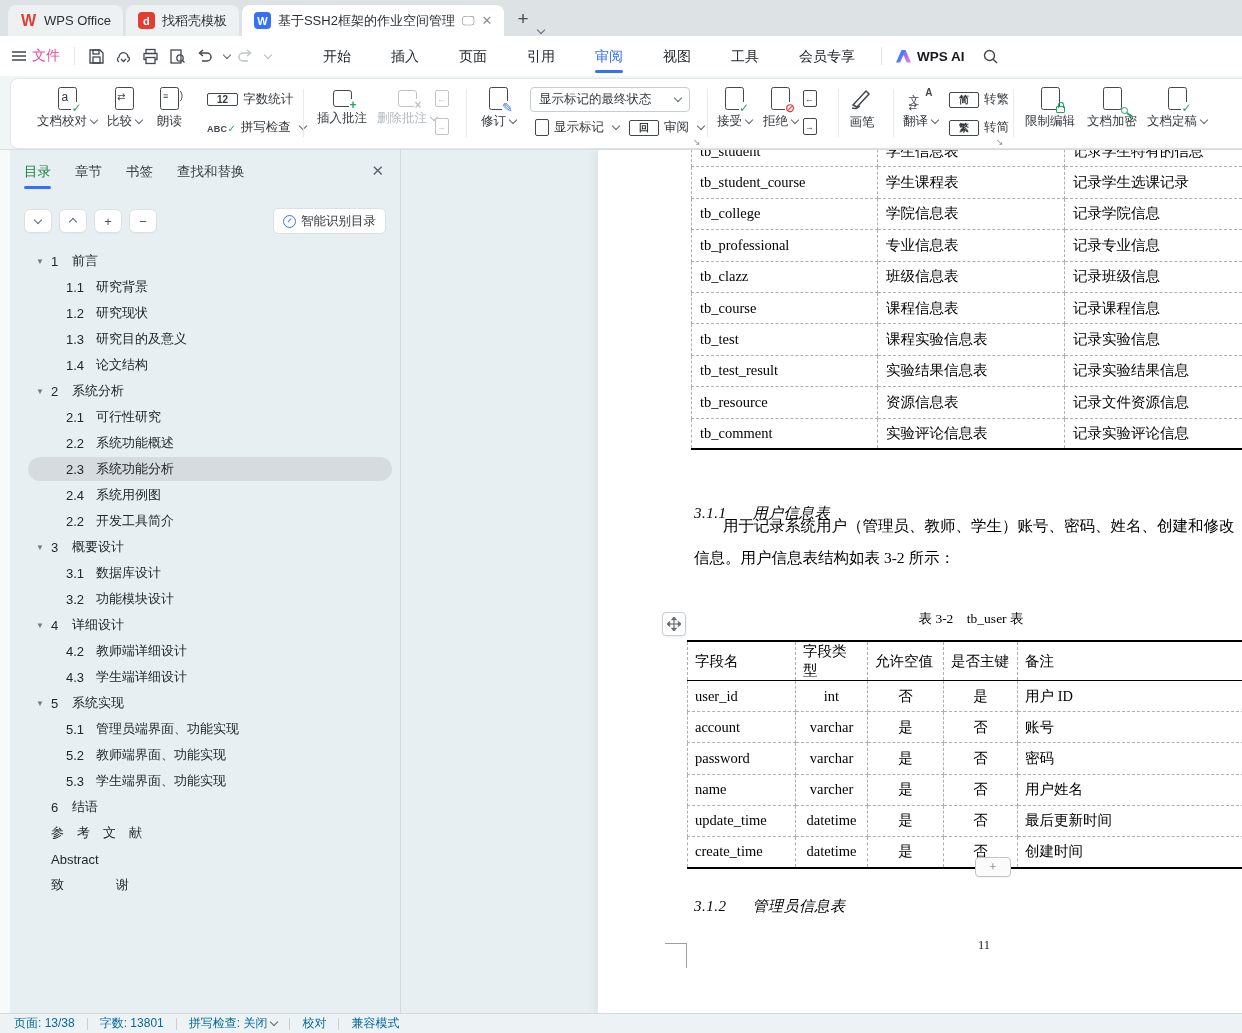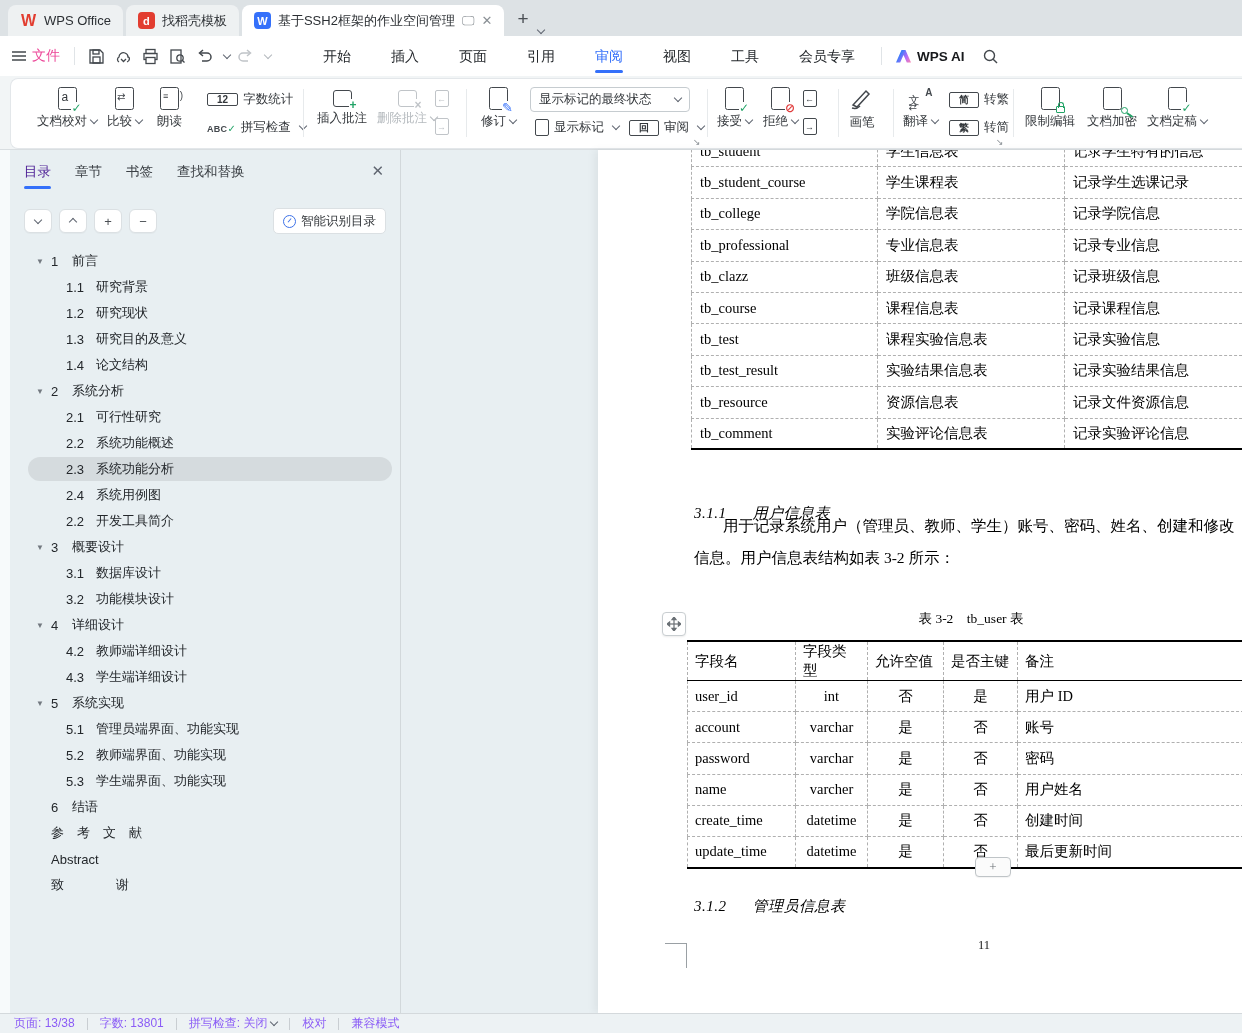--- a/index.html
+++ b/index.html
@@ -58,21 +58,21 @@
   .lockb { position:absolute; right:-6px; bottom:-4px; width:9px; height:7px; border:1.4px solid #21a366; border-radius:1px; background:#fff; }
   .lockb:before { content:""; position:absolute; top:-5px; left:1px; width:4px; height:5px; border:1.4px solid #21a366; border-bottom:none; border-radius:3px 3px 0 0; }
   .keyb { position:absolute; right:-7px; bottom:-5px; width:7px; height:7px; border:1.5px solid #21a366; border-radius:50%; background:#fff; }
   .keyb:after { content:""; position:absolute; left:5px; top:4px; width:7px; height:1.5px; background:#21a366; transform:rotate(35deg); transform-origin:left; }
 
   
   #leftstrip { position:absolute; left:0; top:150px; width:10px; height:863px; background:#f7fafb; }
   #sidebar { position:absolute; left:10px; top:150px; width:391px; height:863px; background:#e8eff2; border-right:1px solid #d2d8db; }
   .sb-tabs { display:flex; align-items:center; height:44px; padding:0 14px; font-size:13.5px; color:#3c4146; position:relative; }
   .sb-tab { margin-right:24px; position:relative; padding:4px 0; }
-  .sb-tab.active { color:#4c1d95; }
+  .sb-tab.active { color:#15803d; }
   .sb-tab.active:after { content:""; position:absolute; left:0; bottom:-4px; width:100%; height:3px; border-radius:2px; background:#3470fa; }
   .sb-close { position:absolute; right:16px; top:12px; color:#5f6570; font-size:15px; }
   .sb-controls { display:flex; align-items:center; padding:14px 14px 0 14px; gap:7px; }
   .sq-btn { width:28px; height:24px; background:#fff; border:1px solid #dbe0e3; border-radius:6px; display:flex; align-items:center; justify-content:center; font-size:13px; color:#4a4f54; box-shadow:0 1px 1px rgba(0,0,0,.03); }
   .smart-btn { margin-left:auto; height:26px; background:#fff; border:1px solid #dbe0e3; border-radius:5px; display:flex; align-items:center; gap:5px; padding:0 9px; font-size:12.5px; color:#33373b; }
   .clockic { width:13px; height:13px; border:1.4px solid #3d72e8; border-radius:50%; position:relative; }
   .clockic:after { content:""; position:absolute; left:5px; top:2px; width:1.4px; height:5px; background:#3d72e8; transform:rotate(40deg); }
   #toc-tree { margin-top:14px; }
   .toc-row { height:26px; display:flex; align-items:center; font-size:13px; color:#23272b; position:relative; }
   .toc-row .tcaret { color:#737980; font-size:8px; position:absolute; left:26px; }
@@ -101,21 +101,21 @@
   #table2 { position:absolute; left:89px; top:490px; width:556px; border-top:2px solid #000; }
   #table2 th, #table2 td { border:1px dashed #b0b0b0; height:31.2px; font-size:14.5px; padding:0 7px; font-weight:normal; text-align:left; vertical-align:middle; }
   #table2 thead th { border-bottom:1.6px solid #000; }
   #table2 tr:last-child td { border-bottom:2px solid #000; }
   #table2 td.c, #table2 th.c { text-align:center; }
   #addrow { position:absolute; left:377px; top:707px; width:36px; height:20px; background:#fbfbfb; border:1px solid #bfc4c7; border-radius:4px; color:#6a7075; font-size:13px; display:flex; align-items:center; justify-content:center; box-shadow:0 1px 1px rgba(0,0,0,.05); }
   #pagenum { position:absolute; left:380px; top:788px; font-size:12.5px; color:#222; }
   #cornermark { position:absolute; left:67px; top:793px; width:22px; height:25px; border-top:1px solid #9aa0a4; border-right:1px solid #9aa0a4; }
 
   
-  #statusbar { position:absolute; left:0; top:1013px; width:1242px; height:20px; background:#edf2f4; border-top:1px solid #d4d9dc; display:flex; align-items:center; font-size:12px; color:#8b5cf6; padding-left:14px; gap:12px; }
+  #statusbar { position:absolute; left:0; top:1013px; width:1242px; height:20px; background:#edf2f4; border-top:1px solid #d4d9dc; display:flex; align-items:center; font-size:12px; color:#0369a1; padding-left:14px; gap:12px; }
   .ssep { width:1px; height:12px; background:#c9ced2; }
 
   svg.ic { display:block; }
 </style>
 </head>
 <body>
 
 <div id="titlebar">
   <div class="tab">
     <span class="tico wps">W</span>
@@ -623,32 +623,32 @@
           <td>密码</td>
         </tr>
         <tr>
           <td>name</td>
           <td class="c">varcher</td>
           <td class="c">是</td>
           <td class="c">否</td>
           <td>用户姓名</td>
         </tr>
         <tr>
+          <td>update_time</td>
+          <td class="c">datetime</td>
+          <td class="c">是</td>
+          <td class="c">否</td>
+          <td>最后更新时间</td>
+        </tr>
+        <tr>
           <td>create_time</td>
           <td class="c">datetime</td>
           <td class="c">是</td>
           <td class="c">否</td>
           <td>创建时间</td>
-        </tr>
-        <tr>
-          <td>update_time</td>
-          <td class="c">datetime</td>
-          <td class="c">是</td>
-          <td class="c">否</td>
-          <td>最后更新时间</td>
         </tr>
       </tbody>
   </table>
   <div id="addrow">+</div>
 
   <div class="sect-head" style="top:747px;">
     <span>3.1.2</span><span class="sp"></span><span>管理员信息表</span>
   </div>
 
   <div id="pagenum">11</div>

